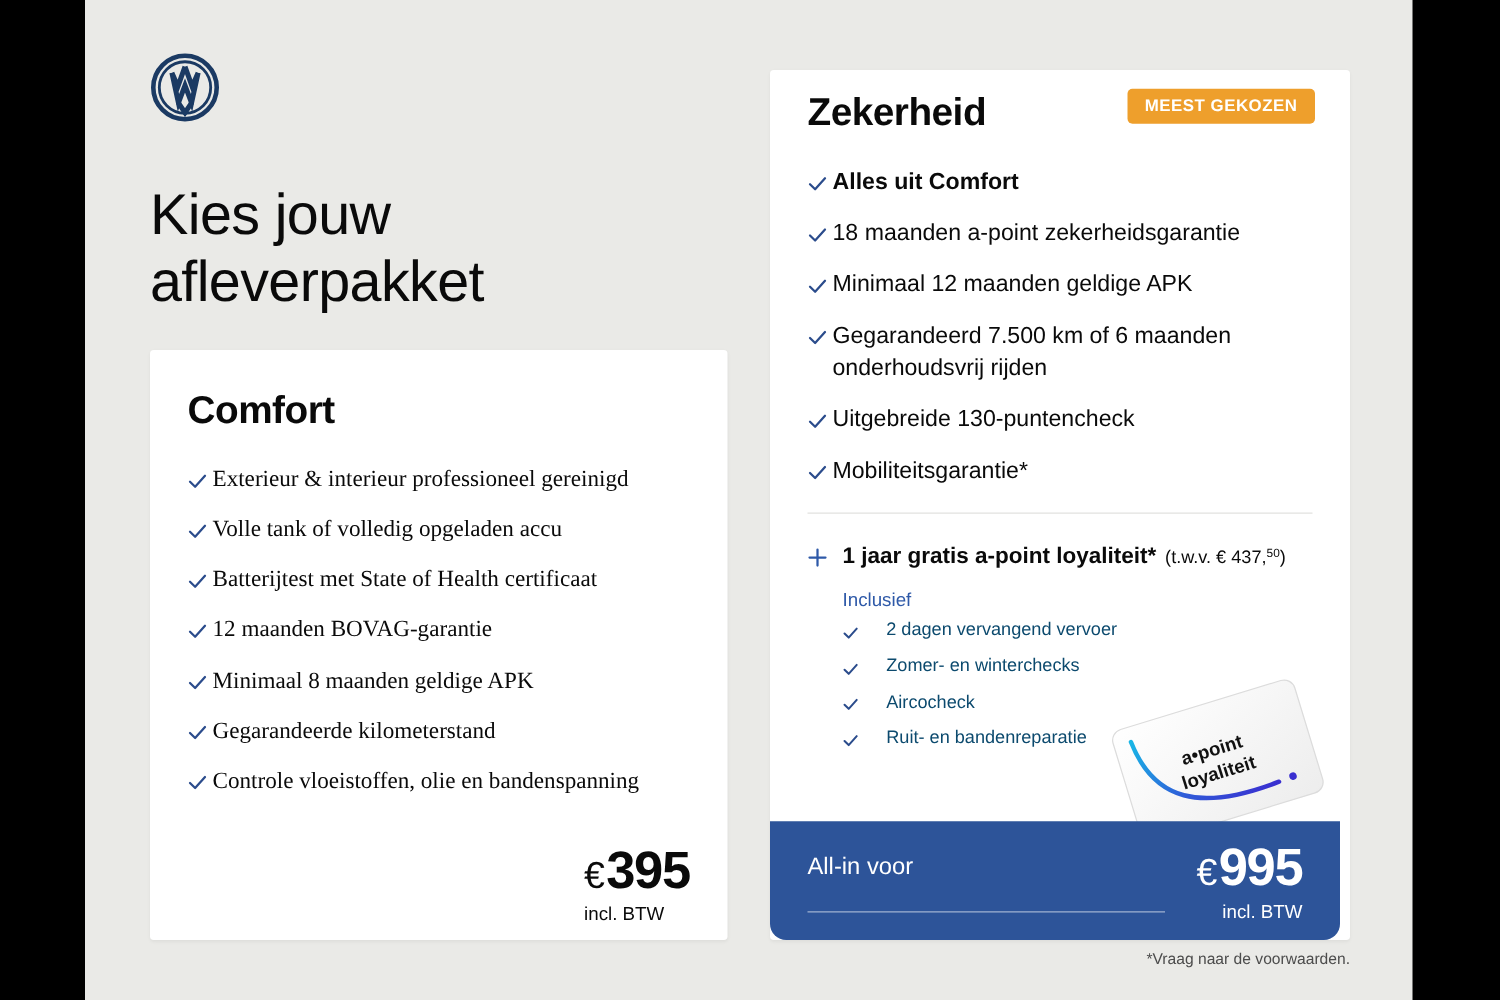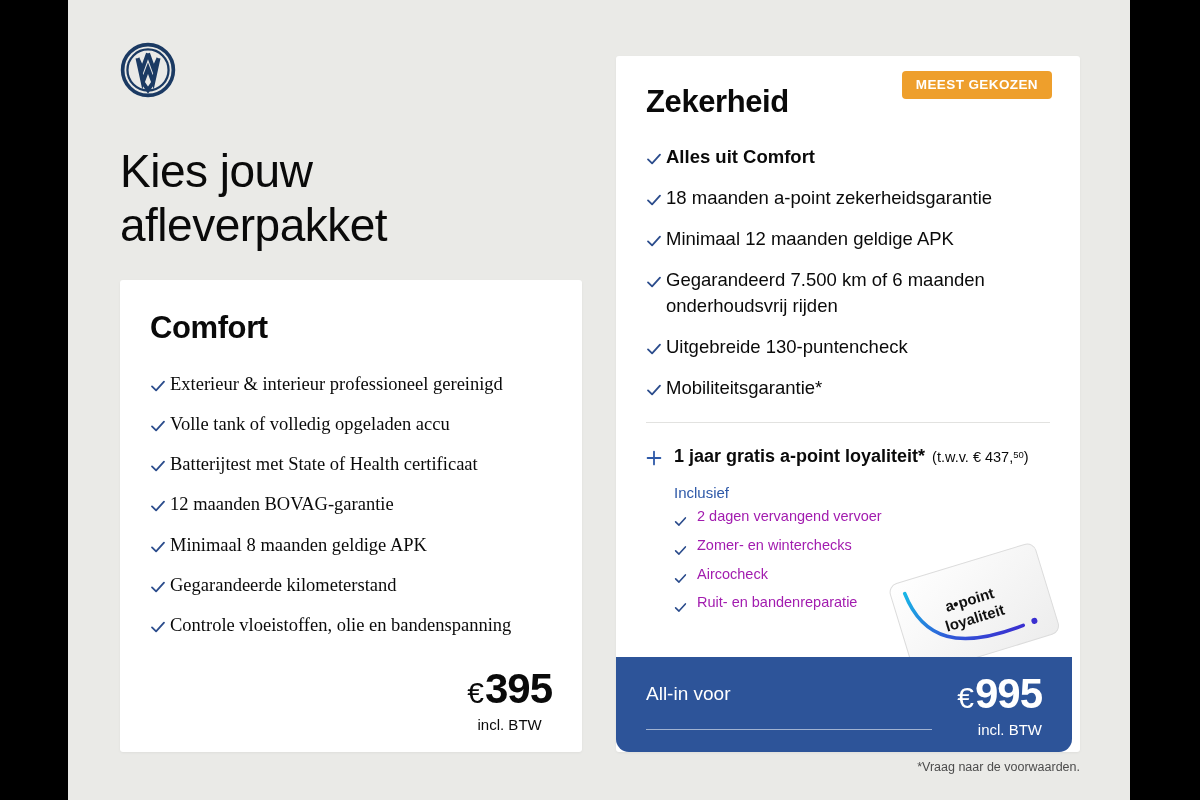--- a/index.html
+++ b/index.html
@@ -83,21 +83,21 @@
 
   .card-title {
     font-size: 31px;
     font-weight: 700;
     letter-spacing: -0.4px;
     color: #0a0a0a;
     margin: 0;
   }
 
   .comfort-title { padding-top: 30px; }
-  .zekerheid-title { padding-top: 28px; }
+  .zekerheid-title { padding-top: 16px; }
 
   
   .badge {
     position: absolute;
     right: 28px;
     top: 15px;
     background: #ee9f2c;
     color: #ffffff;
     font-size: 13.5px;
     font-weight: 700;
@@ -190,26 +190,26 @@
   }
   .sub-features {
     list-style: none;
     margin: 0 0 0 28px;
     padding: 0;
     position: relative;
     z-index: 2;
   }
   .sub-features li {
     display: flex;
-    align-items: flex-end;
-    gap: 10px;
+    align-items: center;
+    gap: 22px;
     font-size: 14.5px;
     line-height: 1.35;
     margin-bottom: 9px;
-    color: #a21caf;
+    color: #0c4a6e;
   }
   .sub-features .check-icon {
     width: 13px;
     height: 13px;
     margin-top: 3px;
   }
 
   
   .loyalty-card-gfx {
     position: absolute;
@@ -218,22 +218,22 @@
     width: 196px;
     height: 132px;
     z-index: 1;
     pointer-events: none;
   }
 
   
   .price-comfort {
     position: absolute;
     right: 30px;
-    bottom: 19px;
-    text-align: center;
+    bottom: 12px;
+    text-align: left;
   }
   .price-big {
     font-size: 42px;
     font-weight: 700;
     letter-spacing: -1px;
     color: #0a0a0a;
     line-height: 1;
     white-space: nowrap;
   }
   .price-big .cur {

